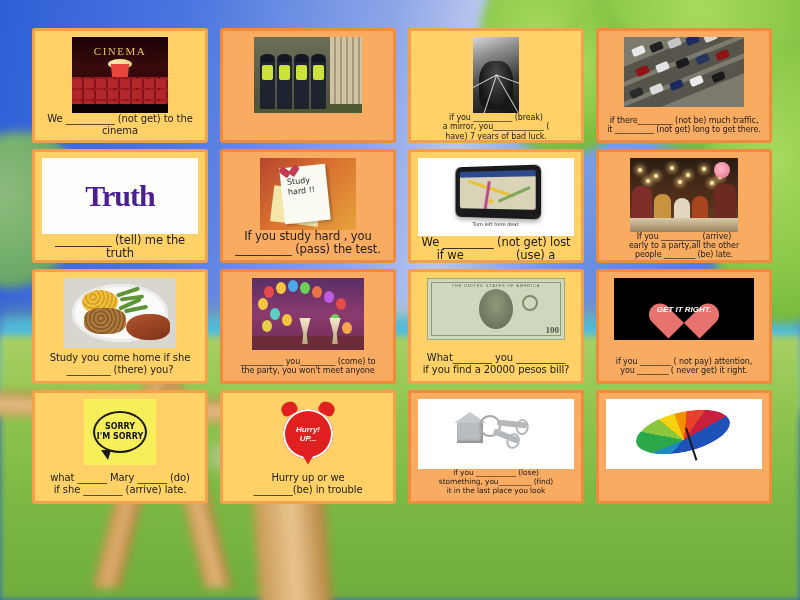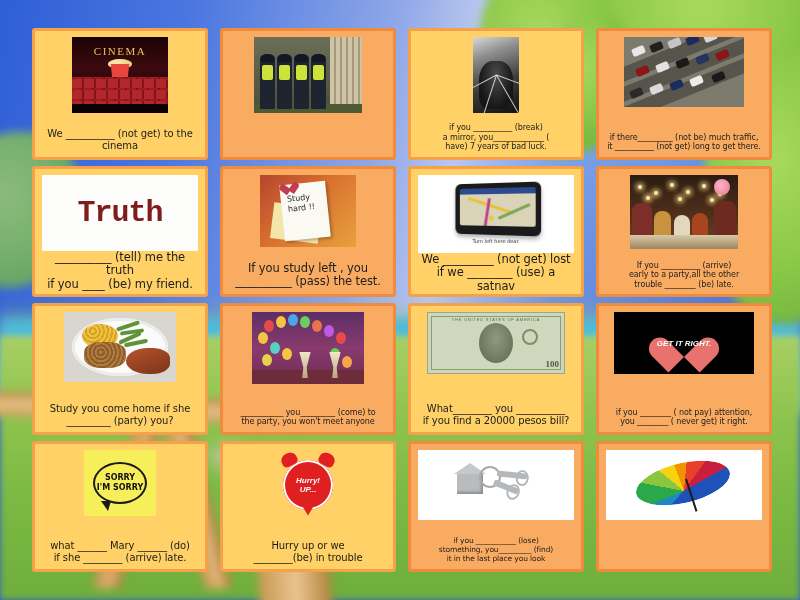--- a/index.html
+++ b/index.html
@@ -65,21 +65,21 @@
   }
   .bokeh {
     position: absolute; border-radius: 50%;
     filter: blur(8px); opacity: .5;
   }
 
   
   #grid {
     position: absolute;
     left: 32px; top: 28px;
-    width: 740px; height: 544px;
+    width: 740px; height: 476px;
     display: grid;
     grid-template-columns: repeat(4, 1fr);
     grid-template-rows: repeat(4, 1fr);
     column-gap: 12px;
     row-gap: 6px;
   }
   .card {
     position: relative;
     border-radius: 3px;
     display: flex;
@@ -177,22 +177,22 @@
   .pic-traffic .lane { position:absolute; width:140%; height:14px; background:#56544b; left:-20%;
     transform: rotate(-22deg); }
   .pic-traffic .car { position:absolute; width:13px; height:8px; border-radius:2px; transform: rotate(-22deg); }
 
   
   .pic-word {
     width: 100%; height: 76px; background:#fdfdfb;
     display:flex; align-items:center; justify-content:center;
   }
   .pic-word span {
-    font-size: 30px; font-weight: bold; color:#7f1d1d;
-    font-family:Liberation Mono, monospace; letter-spacing:-1px;
+    font-size: 30px; font-weight: bold; color:#4c1d95;
+    font-family:Liberation Serif, serif; letter-spacing:-1px;
   }
 
   
   .pic-note { width: 96px; height: 72px; background: linear-gradient(135deg,#b5452e 0%,#d9702f 45%,#e7a23c 100%); }
   .pic-note .paper {
     position:absolute; left:22px; top:8px; width:46px; height:56px; background:#fbfaf2;
     transform: rotate(-6deg); box-shadow: 2px 2px 3px rgba(0,0,0,.25);
   }
   .pic-note .paper2 {
     position:absolute; left:12px; top:30px; width:48px; height:36px; background:#f3e6a8;
@@ -468,21 +468,21 @@
         <div class="paper2"></div>
         <div class="paper"></div>
         <div class="heart"></div>
         <div class="scribble">
           <span>Study</span><br>
           <span>hard !!</span>
         </div>
       </div>
     </div>
     <div class="caption cap-lg">
-      <div>If you study left , you</div>
+      <div>If you study hard , you</div>
       <div>__________ (pass) the test.</div>
     </div>
   </div>
 
   <div class="card yellow">
     <div class="media">
       <div class="pic-satnav">
         <div class="gps">
           <div class="screen">
             <div class="road1"></div>
@@ -519,42 +519,42 @@
         <div class="person" style="left:24px;width:17px;height:38px;background:#c8923f"></div>
         <div class="person" style="left:44px;width:16px;height:34px;background:#e3d7c0"></div>
         <div class="person" style="left:62px;width:16px;height:36px;background:#a8451f"></div>
         <div class="person" style="right:2px;width:22px;height:48px;background:#6d2a20"></div>
         <div class="table"></div>
       </div>
     </div>
     <div class="caption cap-sm">
       <div>If you __________ (arrive)</div>
       <div>early to a party,all the other</div>
-      <div>trouble ________ (be) late.</div>
+      <div>people ________ (be) late.</div>
     </div>
   </div>
 
   <div class="card yellow">
     <div class="media">
       <div class="pic pic-dinner">
         <div class="plate"></div>
         <div class="corn"></div>
         <div class="stuff"></div>
         <div class="beans">
           <i style="left:0;top:2px;transform:rotate(-18deg)"></i>
           <i style="left:4px;top:8px;transform:rotate(-8deg)"></i>
           <i style="left:2px;top:14px;transform:rotate(-24deg)"></i>
           <i style="left:8px;top:19px;transform:rotate(-12deg)"></i>
         </div>
         <div class="ham"></div>
       </div>
     </div>
     <div class="caption cap-md">
       <div>Study you come home if she</div>
-      <div>_________ (party) you?</div>
+      <div>_________ (there) you?</div>
     </div>
   </div>
 
   <div class="card orange">
     <div class="media">
       <div class="pic pic-balloon">
         <div class="floor"></div>
         <div class="b" style="left:12px;top:8px;background:#e84a4a"></div>
         <div class="b" style="left:24px;top:4px;background:#f5c542"></div>
         <div class="b" style="left:36px;top:2px;background:#4aa8e8"></div>

